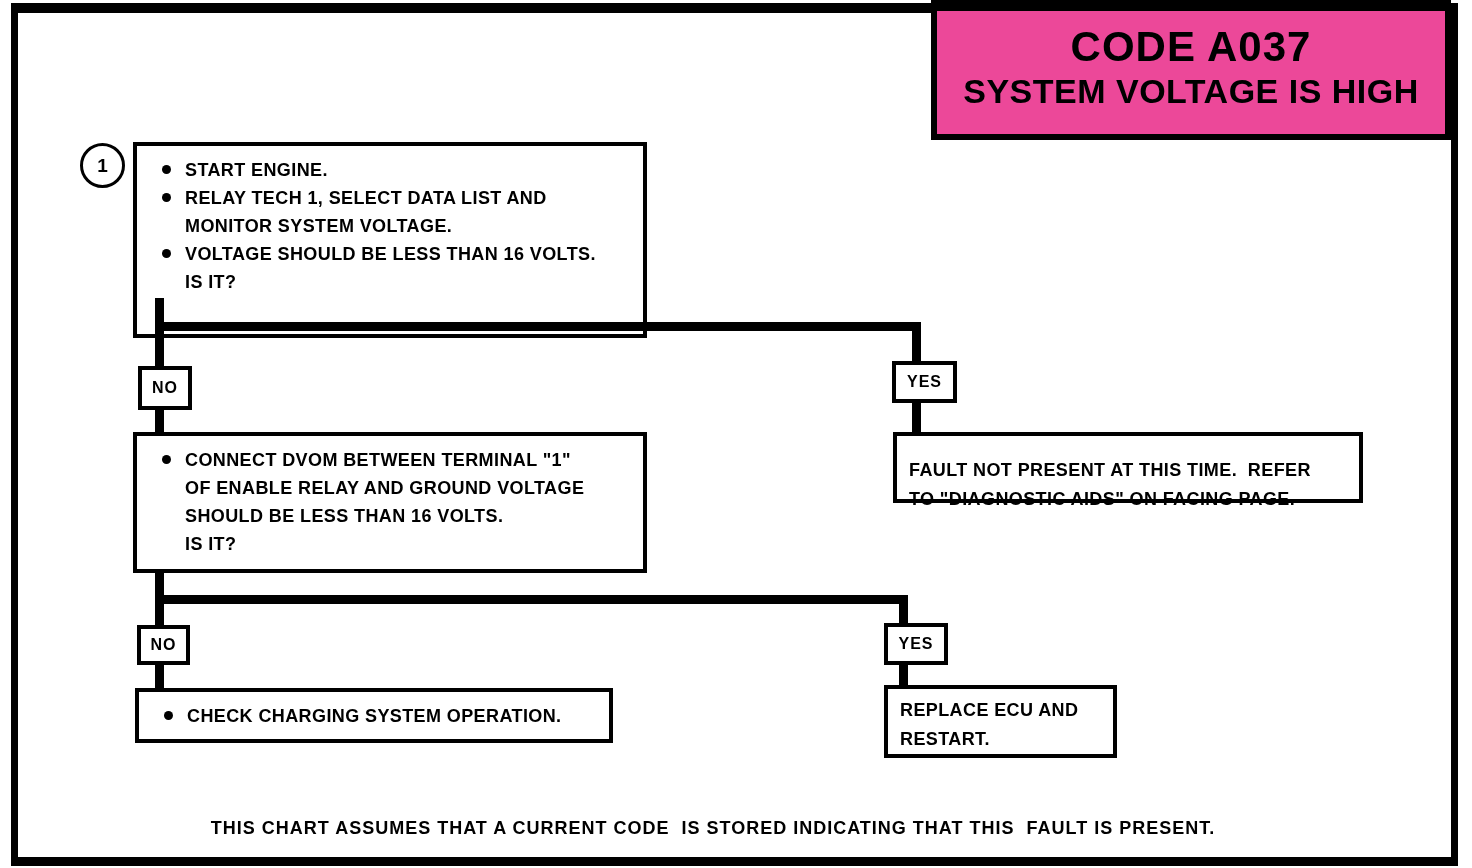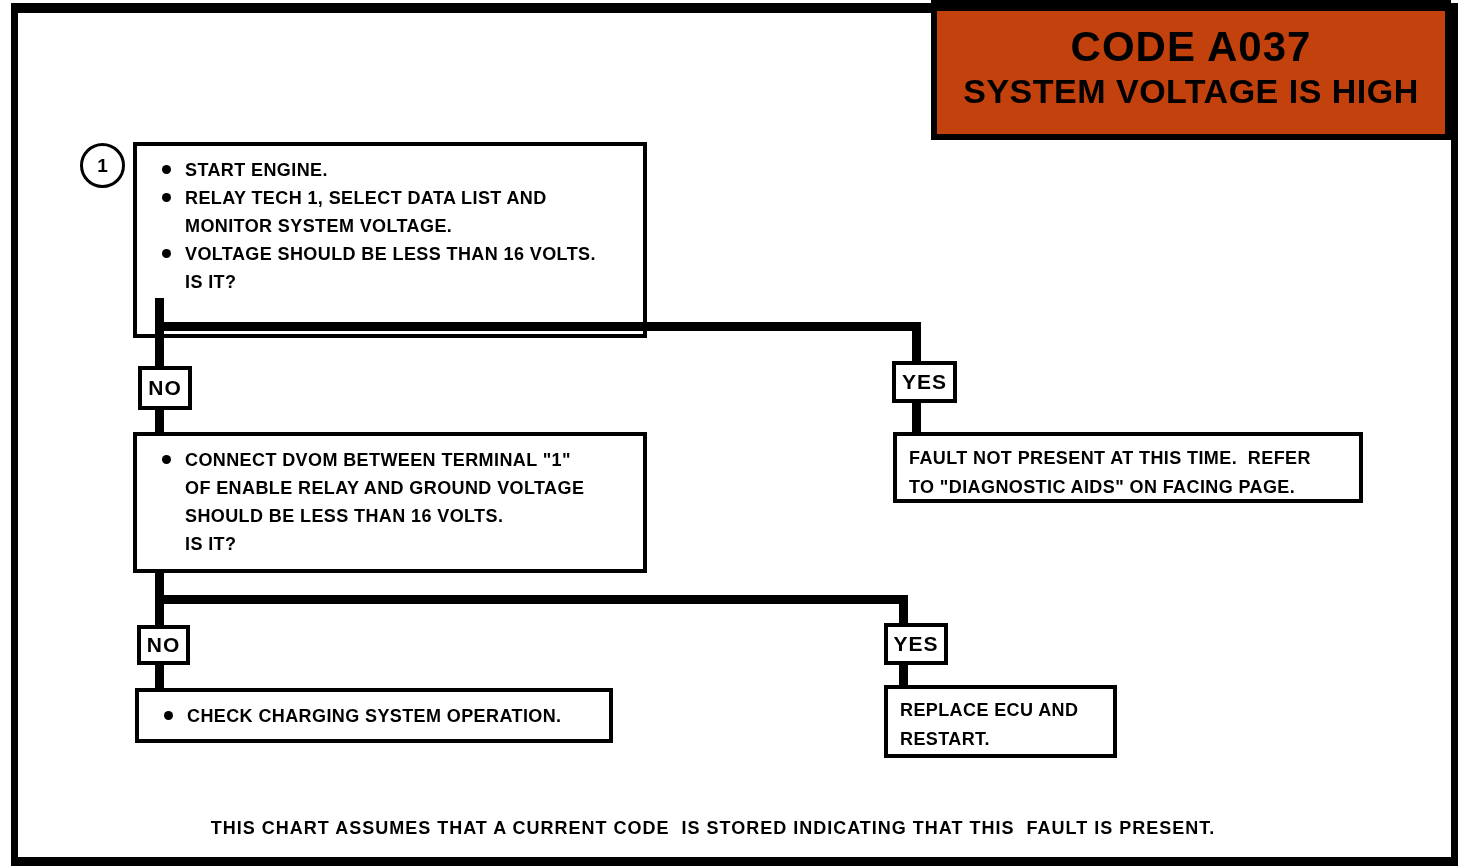--- a/index.html
+++ b/index.html
@@ -22,21 +22,21 @@
     pointer-events: none;
     z-index: 6;
   }
   
   .title-box {
     position: absolute;
     left: 931px; top: 0; width: 520px; height: 140px;
     border: 6px solid #000;
     border-top-width: 11px;
     box-sizing: border-box;
-    background: #c2410c;
+    background: #ec4899;
     z-index: 7;
     text-align: center;
   }
   .title-code {
     margin-top: 12px;
     font-size: 42px;
     font-weight: bold;
     letter-spacing: 1px;
     line-height: 48px;
     white-space: pre;
@@ -82,32 +82,32 @@
   .t-line {
     font-size: 18px;
     font-weight: bold;
     letter-spacing: 0.4px;
     line-height: 28px;
     white-space: pre;
   }
   .box-step1 { left: 133px; top: 142px; width: 514px; height: 196px; padding-top: 10px; }
   .box-step2 { left: 133px; top: 432px; width: 514px; height: 141px; padding-top: 10px; }
   .box-check { left: 135px; top: 688px; width: 478px; height: 55px; padding-top: 10px; }
-  .box-fault { left: 893px; top: 432px; width: 470px; height: 71px; padding: 8px 0 0 12px; }
+  .box-fault { left: 893px; top: 432px; width: 470px; height: 71px; padding: 20px 0 0 12px; }
   .box-replace { left: 884px; top: 685px; width: 233px; height: 73px; padding: 7px 0 0 12px; }
   .plain .t-row { height: 29px; }
   .plain .t-line { line-height: 29px; }
   
   .ans-box {
     position: absolute;
     border: 4px solid #000;
     box-sizing: border-box;
     background: #fff;
     display: flex; align-items: center; justify-content: center;
-    font-size: 21px; font-weight: bold; letter-spacing: 1px;
+    font-size: 16px; font-weight: bold; letter-spacing: 1px;
   }
   .no1  { left: 138px; top: 366px; width: 54px; height: 44px; }
   .yes1 { left: 892px; top: 361px; width: 65px; height: 42px; }
   .no2  { left: 137px; top: 625px; width: 53px; height: 40px; }
   .yes2 { left: 884px; top: 623px; width: 64px; height: 42px; }
   
   .footer-note {
     position: absolute;
     left: 8px; top: 818px; width: 1410px;
     text-align: center;

